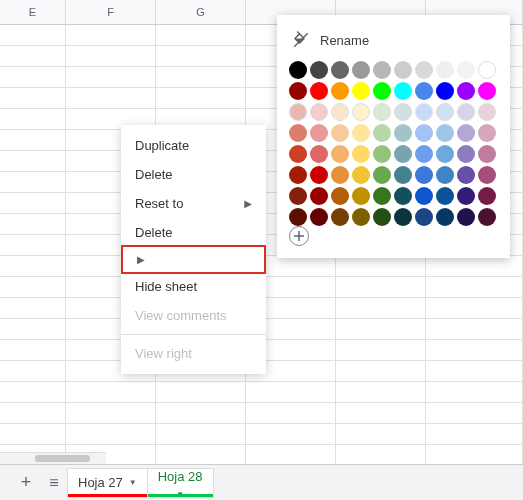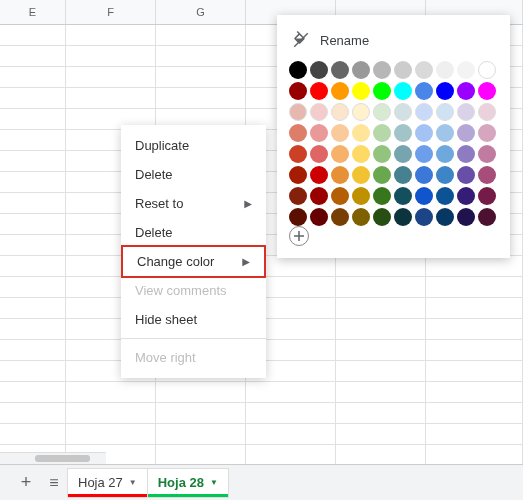--- a/index.html
+++ b/index.html
@@ -27,21 +27,21 @@
 .swatch-row { display: flex; gap: 3px; }
 .swatch { width: 18px; height: 18px; border-radius: 50%; cursor: pointer; }
 .swatch.bordered { border: 1px solid #ddd; }
 .custom-label { font-size: 11px; letter-spacing: 0.5px; color: #5f6368; margin-top: 14px; margin-bottom: 10px; }
 .add-custom { width: 20px; height: 20px; border: 1px solid #888; border-radius: 50%; display: flex; align-items: center; justify-content: center; font-size: 13px; color: #5f6368; cursor: pointer; }
 
 .sheet-tabs { position: absolute; left: 0; right: 0; bottom: 0; height: 36px; border-top: 1px solid #ccc; background: #f1f3f4; display: flex; align-items: center; padding-left: 12px; gap: 0; }
 .add-sheet { width: 28px; height: 28px; display: flex; align-items: center; justify-content: center; font-size: 18px; color: #5f6368; cursor: pointer; }
 .all-sheets { width: 28px; height: 28px; display: flex; align-items: center; justify-content: center; font-size: 16px; color: #5f6368; cursor: pointer; }
 .tab { height: 30px; padding: 0 10px; border: 1px solid #ddd; background: #fff; display: flex; align-items: center; gap: 6px; font-size: 13px; color: #3c4043; cursor: pointer; margin-left: -1px; position: relative; }
-.tab.active { color: #188038; font-weight: 700; }
+.tab.active { color: #188038; font-weight: 400; flex-direction: column; }
 .tab .dd { font-size: 8px; color: #5f6368; }
 .tab.active .dd { color: #188038; }
 .tab-line { position: absolute; bottom: 0; left: 0; right: 0; height: 3px; }
 
 .scrollbar-chunk { position: absolute; left: 0; bottom: 36px; height: 12px; width: 106px; background: #f1f3f4; border-top: 1px solid #ddd; display: flex; align-items: center; }
 .scrollbar-chunk::after { content: ""; position: absolute; left: 35px; width: 55px; height: 7px; background: #c7c7c7; border-radius: 3px; }
 </style>
 </head>
 <body>
 
@@ -242,32 +242,31 @@
       <span>Delete</span>
     </div>
     <div class="menu-item">
       <span>Reset to</span>
       <span class="submenu-arrow">▶</span>
     </div>
     <div class="menu-item">
       <span>Delete</span>
     </div>
     <div class="menu-item highlighted">
-      <span>Change color</span>
       <span class="submenu-arrow">▶</span>
+    </div>
+    <div class="menu-item">
+      <span>Hide sheet</span>
     </div>
     <div class="menu-item disabled">
       <span>View comments</span>
     </div>
-    <div class="menu-item">
-      <span>Hide sheet</span>
-    </div>
     <div class="menu-divider"></div>
     <div class="menu-item disabled">
-      <span>Move right</span>
+      <span>View right</span>
     </div>
   </div>
 
 <div class="color-picker">
   <div class="reset-row">
     <svg class="reset-icon" viewBox="0 0 24 24">
       <path fill="#5f6368" d="M16.56 8.94L7.62 0 6.21 1.41l2.38 2.38-5.15 5.15c-.59.59-.59 1.54 0 2.12l5.5 5.5c.29.29.68.44 1.06.44s.77-.15 1.06-.44l5.5-5.5c.59-.58.59-1.53 0-2.12zM5.21 10L10 5.21 14.79 10H5.21z"></path>
       <line x1="3" y1="21" x2="21" y2="3" stroke="#5f6368" stroke-width="2"></line>
     </svg>
     <span class="reset-label">Rename</span>

